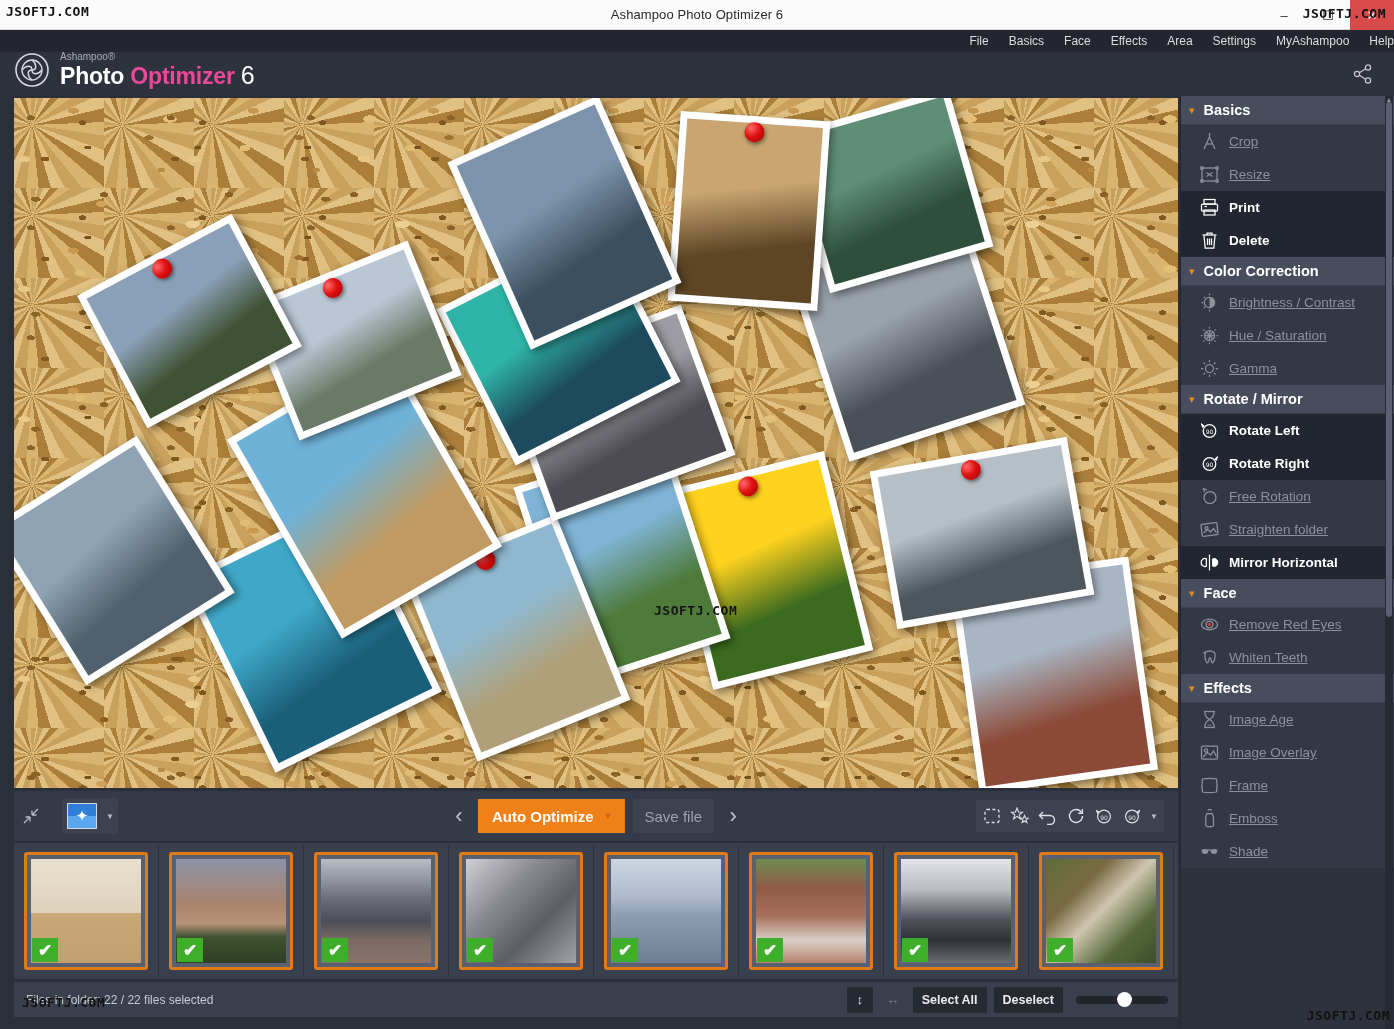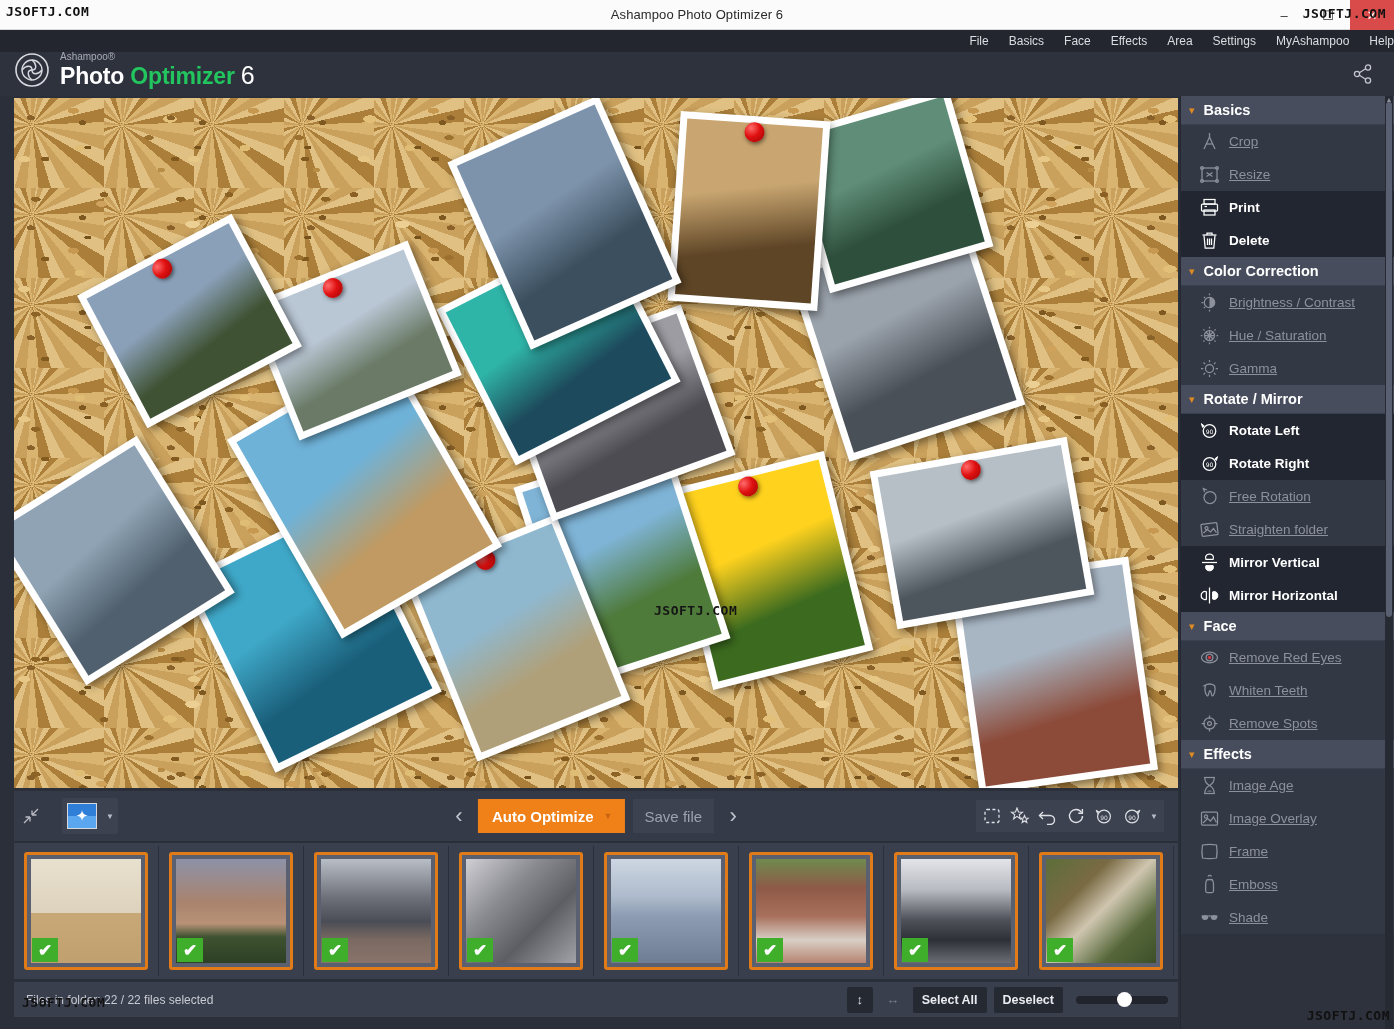--- a/index.html
+++ b/index.html
@@ -35,21 +35,21 @@
 
   
   .brandbar {
     height: 44px; background: #2e323d; flex: 0 0 44px;
     display: flex; padding: 0 14px; position: relative;
   }
   .brand-logo { width: 36px; height: 36px; margin-right: 10px; flex: 0 0 36px; }
   .brand-text { line-height: 1; }
   .brand-sup { font-size: 10px; color: #a8abb4; display: block; margin-bottom: 1px; }
   .brand-main { font-size: 23px; font-weight: bold; color: #fff; letter-spacing: -.2px; }
-  .brand-main .orange { color: #22c55e; }
+  .brand-main .orange { color: #ec4899; }
   .brand-main .ver { font-weight: normal; font-size: 25px; color: #fff; }
   .share-icon { position: absolute; right: 20px; top: 50%; transform: translateY(-50%); }
 
   
   .bodyrow { flex: 1 1 auto; display: flex; min-height: 0; }
 
   
   .leftcol { flex: 1 1 auto; display: flex; flex-direction: column; min-width: 0; background: #2b2f3a; }
 
   
@@ -576,30 +576,20 @@
                 <rect x="2.5" y="4.5" width="16" height="12" rx="1" transform="rotate(-7 10.5 10.5)" stroke="#8d919c" fill="none" stroke-width="1.25"></rect>
                 <circle cx="7.5" cy="9" r="1.5" stroke="#8d919c" fill="none" stroke-width="1.25"></circle>
                 <path d="M4.5 14 L8.5 10.5 L11.5 13 L14.5 9.5 L17.5 13.5" stroke="#8d919c" fill="none" stroke-width="1.25"></path>
               </svg>
             </span>
             <span class="lbl">Straighten folder</span>
           </div>
           <div class="sb-item enabled">
             <span class="ic">
               <svg width="21" height="21" viewBox="0 0 21 21">
-                <path d="M3 10.5 H18" stroke="#ffffff" fill="none" stroke-width="1.25"></path>
-                <path d="M10.5 2.2 a3.6 3.6 0 0 1 3.6 5.2 H6.9 A3.6 3.6 0 0 1 10.5 2.2 Z" stroke="#ffffff" fill="none" stroke-width="1.25"></path>
-                <path d="M10.5 18.8 a3.6 3.6 0 0 0 3.6 -5.2 H6.9 A3.6 3.6 0 0 0 10.5 18.8 Z" fill="#ffffff" stroke="#ffffff"></path>
-              </svg>
-            </span>
-            <span class="lbl">Mirror Vertical</span>
-          </div>
-          <div class="sb-item enabled">
-            <span class="ic">
-              <svg width="21" height="21" viewBox="0 0 21 21">
                 <path d="M10.5 2.5 V18.5" stroke="#ffffff" fill="none" stroke-width="1.25"></path>
                 <path d="M2.2 10.5 a3.6 3.6 0 0 0 5.2 3.6 V6.9 A3.6 3.6 0 0 0 2.2 10.5 Z" stroke="#ffffff" fill="none" stroke-width="1.25"></path>
                 <path d="M18.8 10.5 a3.6 3.6 0 0 1 -5.2 3.6 V6.9 A3.6 3.6 0 0 1 18.8 10.5 Z" fill="#ffffff" stroke="#ffffff"></path>
               </svg>
             </span>
             <span class="lbl">Mirror Horizontal</span>
           </div>
           <div class="sec-header">
             <span class="chev">▾</span>
             <span class="lbl">Face</span>
@@ -614,30 +604,20 @@
             </span>
             <span class="lbl">Remove Red Eyes</span>
           </div>
           <div class="sb-item disabled">
             <span class="ic">
               <svg width="21" height="21" viewBox="0 0 21 21">
                 <path d="M5.5 5.5 q5 -3 10 0 q1.5 5 -0.8 9 q-1.2 2.5 -2 0.5 l-1 -3.6 q-0.7 -1.6 -1.4 0 l-1 3.6 q-0.8 2 -2 -0.5 q-2.3 -4 -0.8 -9 Z" stroke="#8d919c" fill="none" stroke-width="1.25"></path>
               </svg>
             </span>
             <span class="lbl">Whiten Teeth</span>
-          </div>
-          <div class="sb-item disabled">
-            <span class="ic">
-              <svg width="21" height="21" viewBox="0 0 21 21">
-                <circle cx="10.5" cy="10.5" r="5.6" stroke="#8d919c" fill="none" stroke-width="1.25"></circle>
-                <circle cx="10.5" cy="10.5" r="1.9" stroke="#8d919c" fill="none" stroke-width="1.25"></circle>
-                <path d="M10.5 2.6 V6 M10.5 15 V18.4 M2.6 10.5 H6 M15 10.5 H18.4" stroke="#8d919c" fill="none" stroke-width="1.25"></path>
-              </svg>
-            </span>
-            <span class="lbl">Remove Spots</span>
           </div>
           <div class="sec-header">
             <span class="chev">▾</span>
             <span class="lbl">Effects</span>
           </div>
           <div class="sb-item disabled">
             <span class="ic">
               <svg width="21" height="21" viewBox="0 0 21 21">
                 <path d="M5 2.5 H16" stroke="#8d919c" fill="none" stroke-width="1.25"></path>
                 <path d="M5 18.5 H16" stroke="#8d919c" fill="none" stroke-width="1.25"></path>

